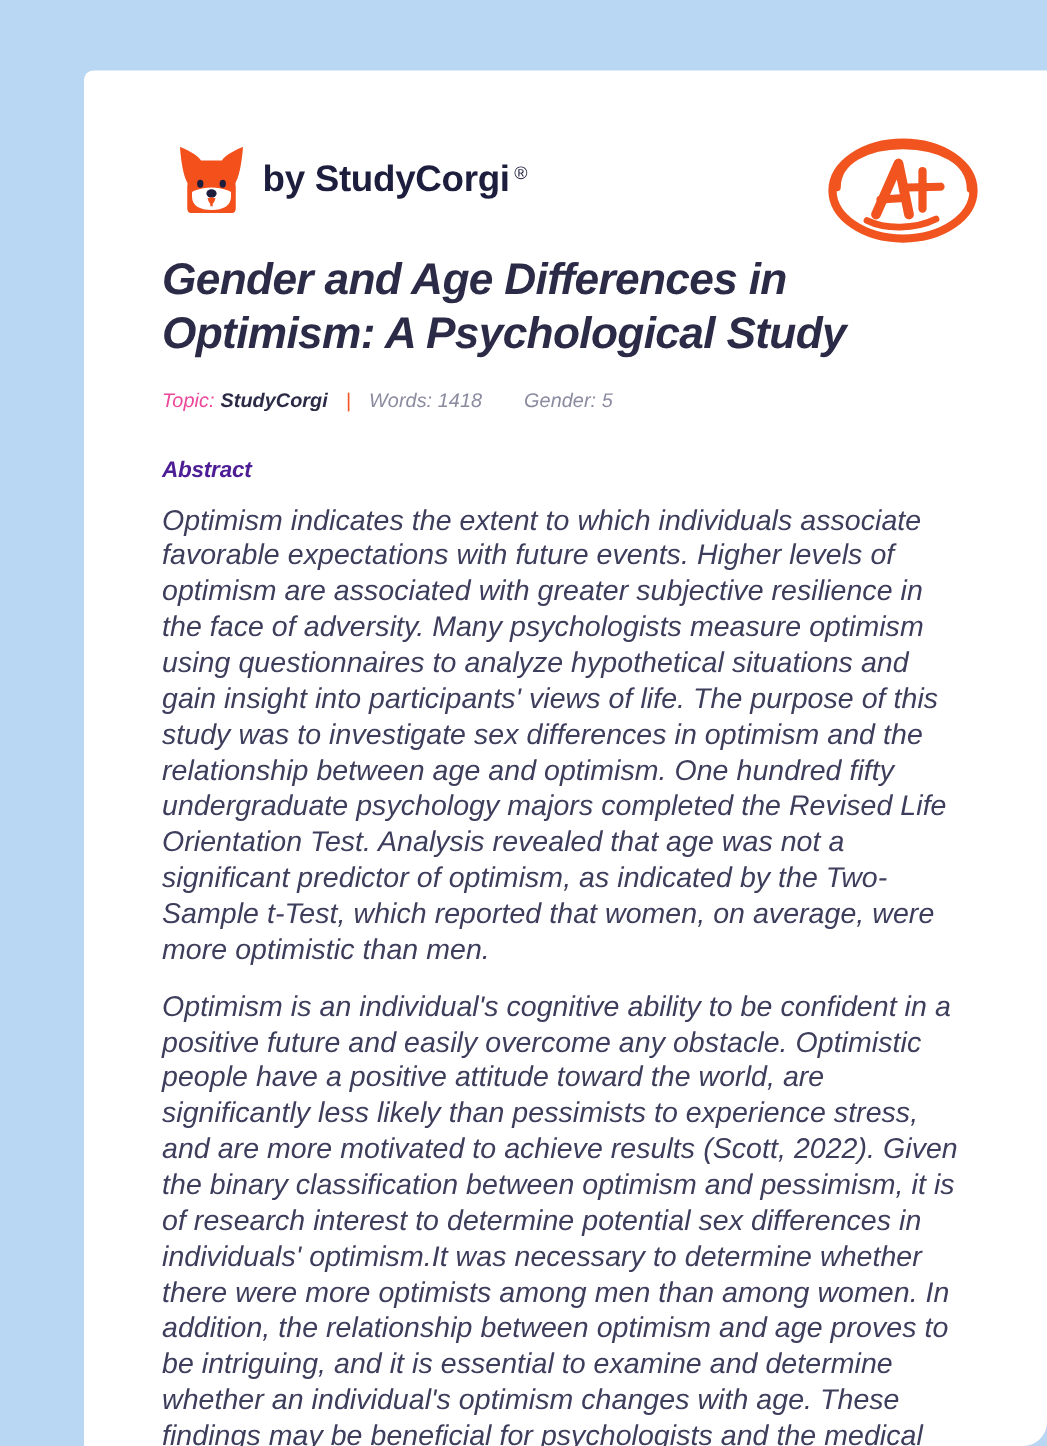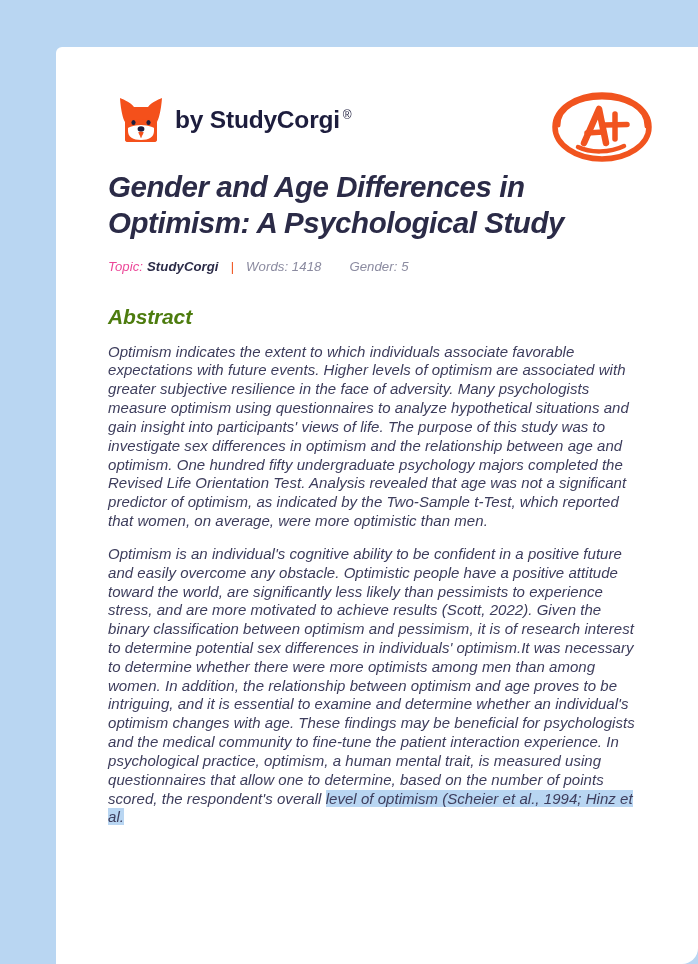--- a/index.html
+++ b/index.html
@@ -117,30 +117,30 @@
     margin-left: 4px;
   }
   .meta-sep {
     color: #f1541f;
     margin: 0 12px;
     font-weight: 400;
   }
   .meta-words { margin-right: 28px; }
 
   .section-heading {
-    font-size: 21px;
-    font-weight: 700;
-    color: #4d7c0f;
+    font-size: 15px;
+    font-weight: 700;
+    color: #4c1d95;
     letter-spacing: -0.15px;
     margin: 31px 0 0 0;
   }
   .section-heading.tight { margin-top: 6px; }
 
   .body-paragraph {
-    font-size: 15px;
+    font-size: 19px;
     line-height: 1.256;
     color: #3d3d5c;
     margin: 16px 0 0 0;
     letter-spacing: 0.04px;
   }
   .body-paragraph.after-heading { margin-top: 14px; }
 
   
   .selected-text {
     background: #b9d6f2;

